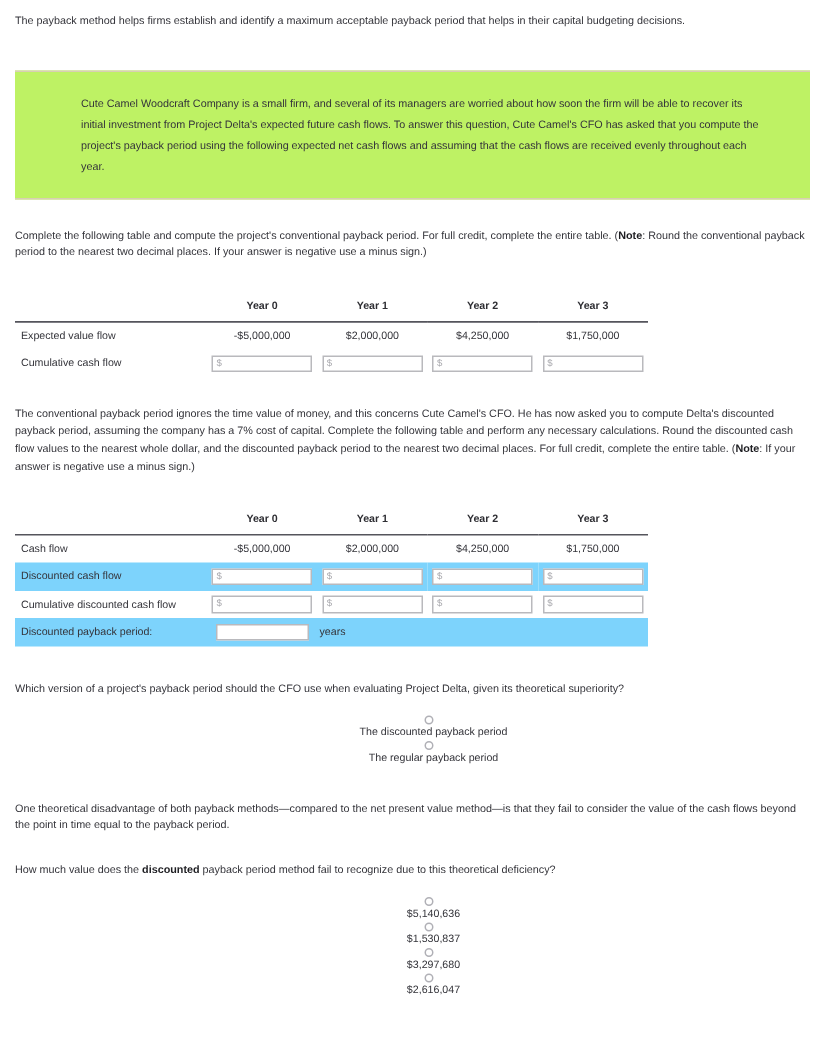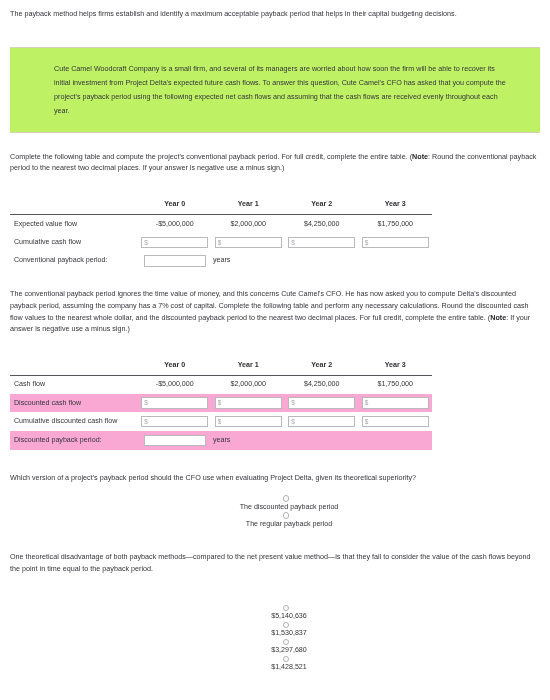--- a/index.html
+++ b/index.html
@@ -80,21 +80,21 @@
     text-align: left;
     padding-left: 4px;
     white-space: nowrap;
   }
   .fintable td.val {
     text-align: center;
   }
   .fintable td.inp {
     text-align: center;
   }
-  tr.shaded td { background: #f9a8d4; }
+  tr.shaded td { background: #7dd3fc; }
 
   .tbox {
     display: inline-block;
     width: 61px;
     height: 9.5px;
     border: 1px solid #b9b9bd;
     background: #ffffff;
     box-sizing: content-box;
     font-size: 6.4px;
     line-height: 9.5px;
@@ -180,24 +180,20 @@
         <td class="val">$4,250,000</td>
         <td class="val">$1,750,000</td>
       </tr>
       <tr>
         <td class="lbl">Cumulative cash flow</td>
         <td class="inp"><span class="tbox">$</span></td>
         <td class="inp"><span class="tbox">$</span></td>
         <td class="inp"><span class="tbox">$</span></td>
         <td class="inp"><span class="tbox">$</span></td>
       </tr>
-      <tr>
-        <td class="lbl">Conventional payback period:</td>
-        <td class="periodcell" colspan="4"><span class="tbox plain"></span><span class="yearsLbl">years</span></td>
-      </tr>
     </tbody>
   </table>
 
   <div class="spacer-18"></div>
 
   <p class="para"><span>The conventional payback period ignores the time value of money, and this concerns Cute Camel's CFO. He has now asked you to compute Delta's discounted payback period, assuming the company has a 7% cost of capital. Complete the following table and perform any necessary calculations. Round the discounted cash flow values to the nearest whole dollar, and the discounted payback period to the nearest two decimal places. For full credit, complete the entire table. (</span><b>Note</b><span>: If your answer is negative use a minus sign.)</span></p>
 
   <div class="spacer-22"></div>
 
   <table class="fintable">
@@ -260,33 +256,34 @@
     <span class="radio"></span>
     <span class="otext">The regular payback period</span>
   </div>
 
   <div class="spacer-22"></div>
 
   <p class="para">One theoretical disadvantage of both payback methods—compared to the net present value method—is that they fail to consider the value of the cash flows beyond the point in time equal to the payback period.</p>
 
   <div class="spacer-18"></div>
 
+  <p class="para"><span>How much value does the </span><b>discounted</b><span> payback period method fail to recognize due to this theoretical deficiency?</span></p>
 
   <div class="spacer-12"></div>
 
   <div class="opt">
     <span class="radio"></span>
     <span class="otext">$5,140,636</span>
   </div>
   <div class="opt">
     <span class="radio"></span>
     <span class="otext">$1,530,837</span>
   </div>
   <div class="opt">
     <span class="radio"></span>
     <span class="otext">$3,297,680</span>
   </div>
   <div class="opt">
     <span class="radio"></span>
-    <span class="otext">$1,428,521</span>
+    <span class="otext">$2,616,047</span>
   </div>
 
 </div>
 
 </body></html>

